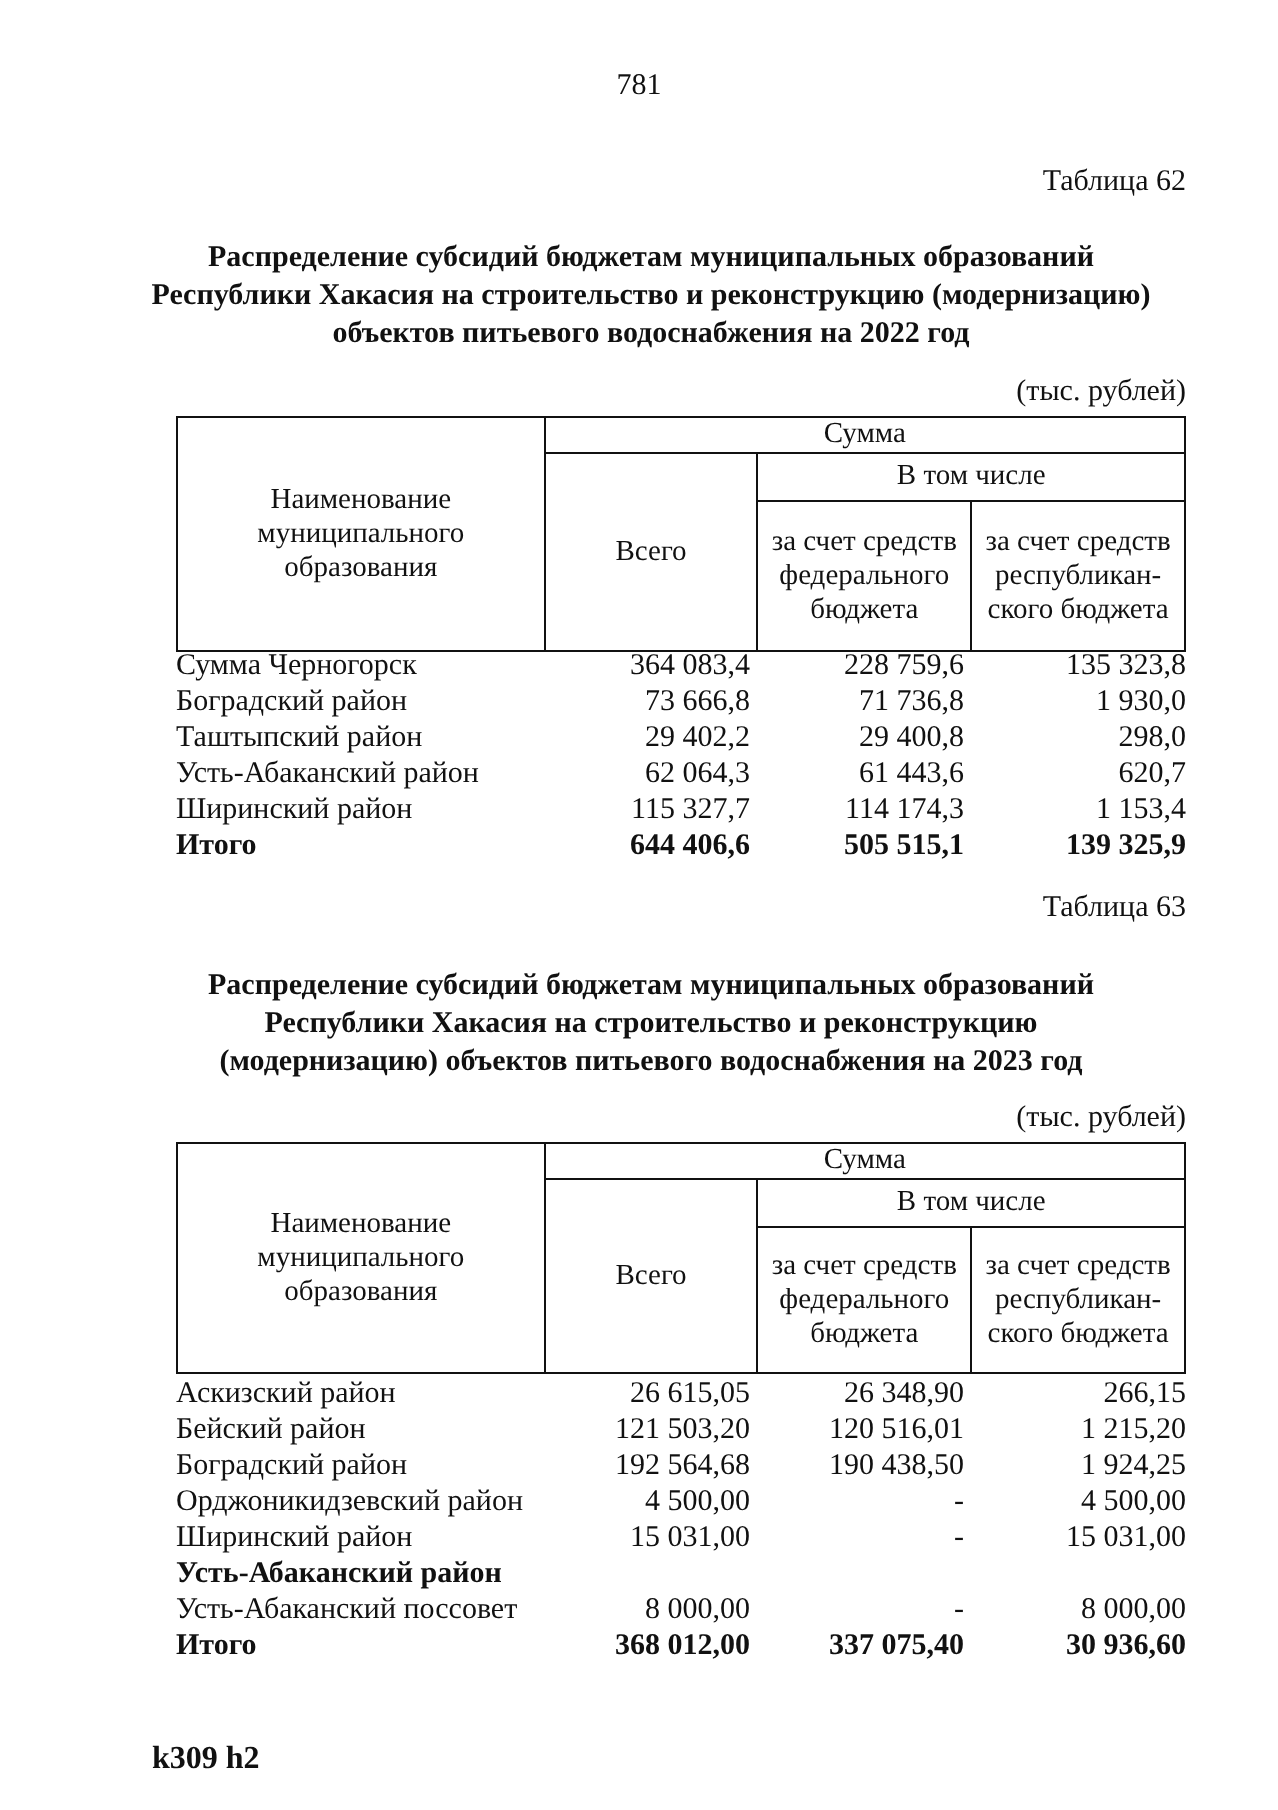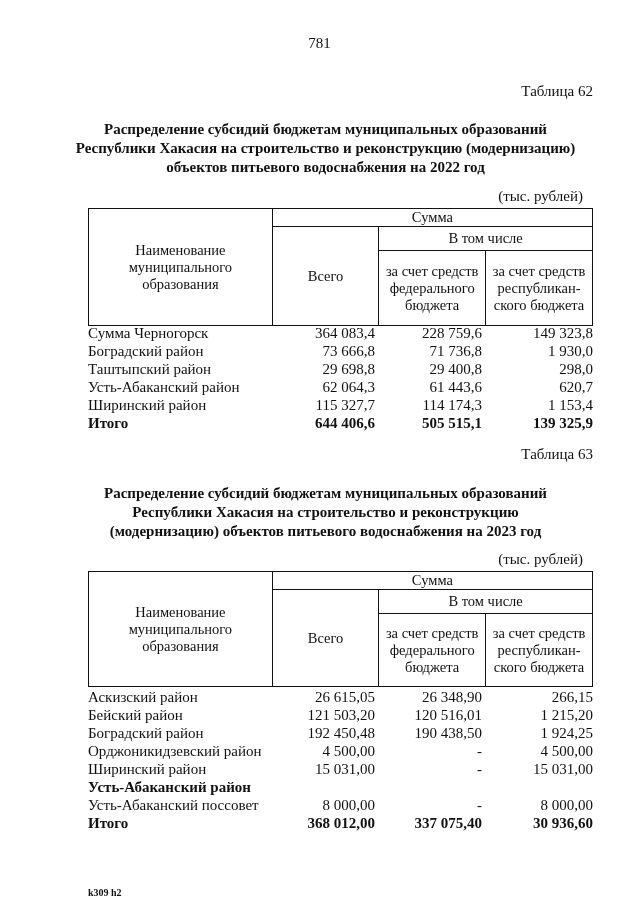--- a/index.html
+++ b/index.html
@@ -2,31 +2,31 @@
 <html><head>
 <meta charset="utf-8">
 <style>
   html, body { margin: 0; padding: 0; background: #ffffff; }
   body { width: 639px; height: 905px; position: relative; overflow: hidden;
          font-family: "Liberation Serif", "DejaVu Serif", serif; color: #111; }
   .abs { position: absolute; }
   .page-num { left: 0; width: 639px; top: 35px; text-align: center; font-size: 15px; }
   .table-label { right: 46px; font-size: 15px; }
   .title { left: 73px; width: 505px; text-align: center; font-weight: bold; font-size: 15px; line-height: 19px; }
-  .units { right: 56px; font-size: 15px; }
+  .units { right: 46px; font-size: 15px; }
   table.hdr { position: absolute; left: 88px; width: 505px; border-collapse: collapse; font-size: 14.5px; }
   table.hdr td { border: 1.5px solid #111; text-align: center; vertical-align: middle; padding: 0 4px; line-height: 17px; }
   .rows { position: absolute; left: 88px; width: 505px; font-size: 15px; }
   .row { display: flex; height: 18px; line-height: 18px; }
   .row .name { width: 184px; text-align: left; white-space: nowrap; }
   .row .v1 { width: 107px; text-align: right; padding-right: 4px; box-sizing: border-box; }
   .row .v2 { width: 107px; text-align: right; padding-right: 4px; box-sizing: border-box; }
   .row .v3 { width: 107px; text-align: right; padding-right: 0px; box-sizing: border-box; }
   .row.bold { font-weight: bold; }
-  .footer-code { left: 88px; top: 871px; font-size: 10px; font-weight: bold; margin-top: 16px; }
+  .footer-code { left: 76px; top: 871px; font-size: 16px; font-weight: bold; }
 </style>
 </head>
 <body>
 
 <div class="abs page-num">781</div>
 
 <div class="abs table-label" style="top:83px;">Таблица 62</div>
 
 <div class="abs title" style="top:120px;">
   <div>Распределение субсидий бюджетам муниципальных образований</div>
@@ -57,31 +57,31 @@
     <td>за счет средств республикан-ского бюджета</td>
   </tr>
 </tbody>
   </table>
 
 <div class="rows" style="top:324px;">
   <div class="row">
     <span class="name">Сумма Черногорск</span>
     <span class="v1">364 083,4</span>
     <span class="v2">228 759,6</span>
-    <span class="v3">149 323,8</span>
+    <span class="v3">135 323,8</span>
   </div>
   <div class="row">
     <span class="name">Боградский район</span>
     <span class="v1">73 666,8</span>
     <span class="v2">71 736,8</span>
     <span class="v3">1 930,0</span>
   </div>
   <div class="row">
     <span class="name">Таштыпский район</span>
-    <span class="v1">29 698,8</span>
+    <span class="v1">29 402,2</span>
     <span class="v2">29 400,8</span>
     <span class="v3">298,0</span>
   </div>
   <div class="row">
     <span class="name">Усть-Абаканский район</span>
     <span class="v1">62 064,3</span>
     <span class="v2">61 443,6</span>
     <span class="v3">620,7</span>
   </div>
   <div class="row">
@@ -139,21 +139,21 @@
     <span class="v3">266,15</span>
   </div>
   <div class="row">
     <span class="name">Бейский район</span>
     <span class="v1">121 503,20</span>
     <span class="v2">120 516,01</span>
     <span class="v3">1 215,20</span>
   </div>
   <div class="row">
     <span class="name">Боградский район</span>
-    <span class="v1">192 450,48</span>
+    <span class="v1">192 564,68</span>
     <span class="v2">190 438,50</span>
     <span class="v3">1 924,25</span>
   </div>
   <div class="row">
     <span class="name">Орджоникидзевский район</span>
     <span class="v1">4 500,00</span>
     <span class="v2">-</span>
     <span class="v3">4 500,00</span>
   </div>
   <div class="row">

